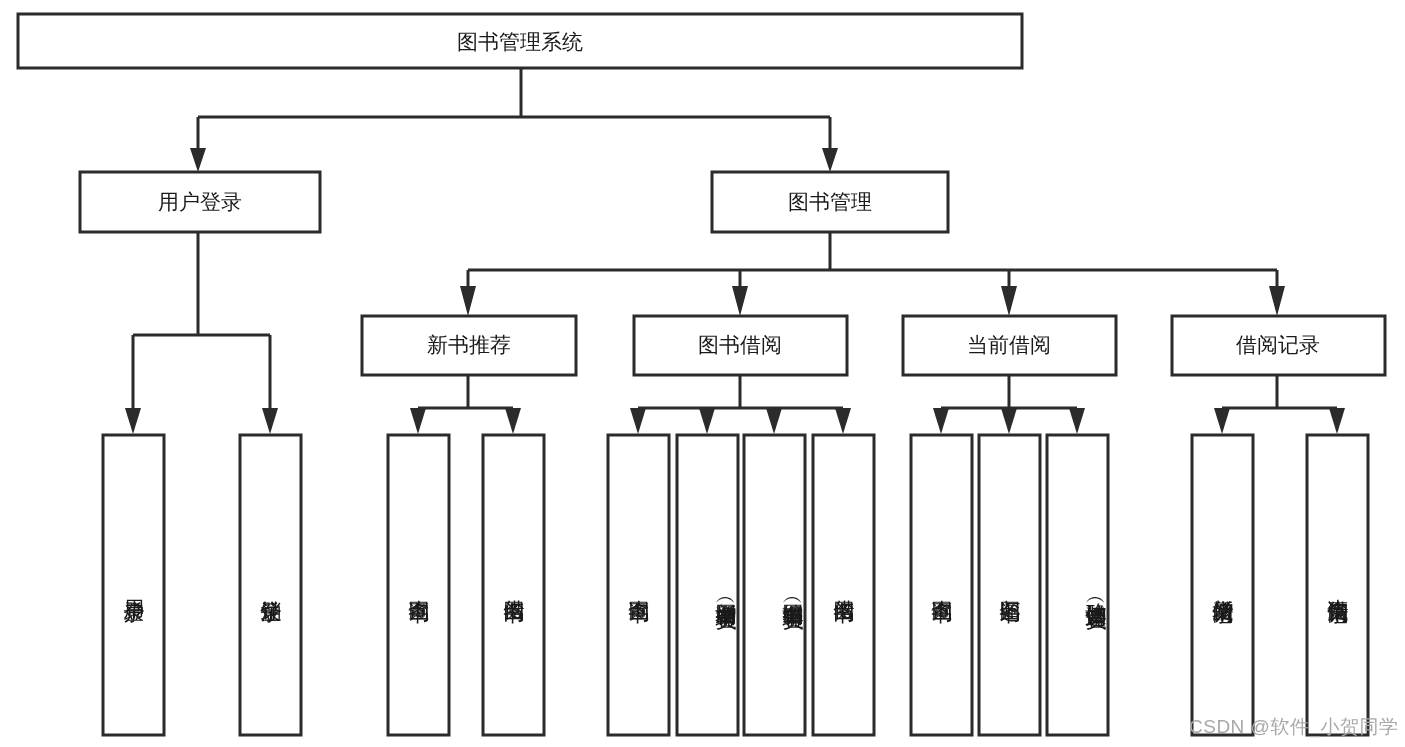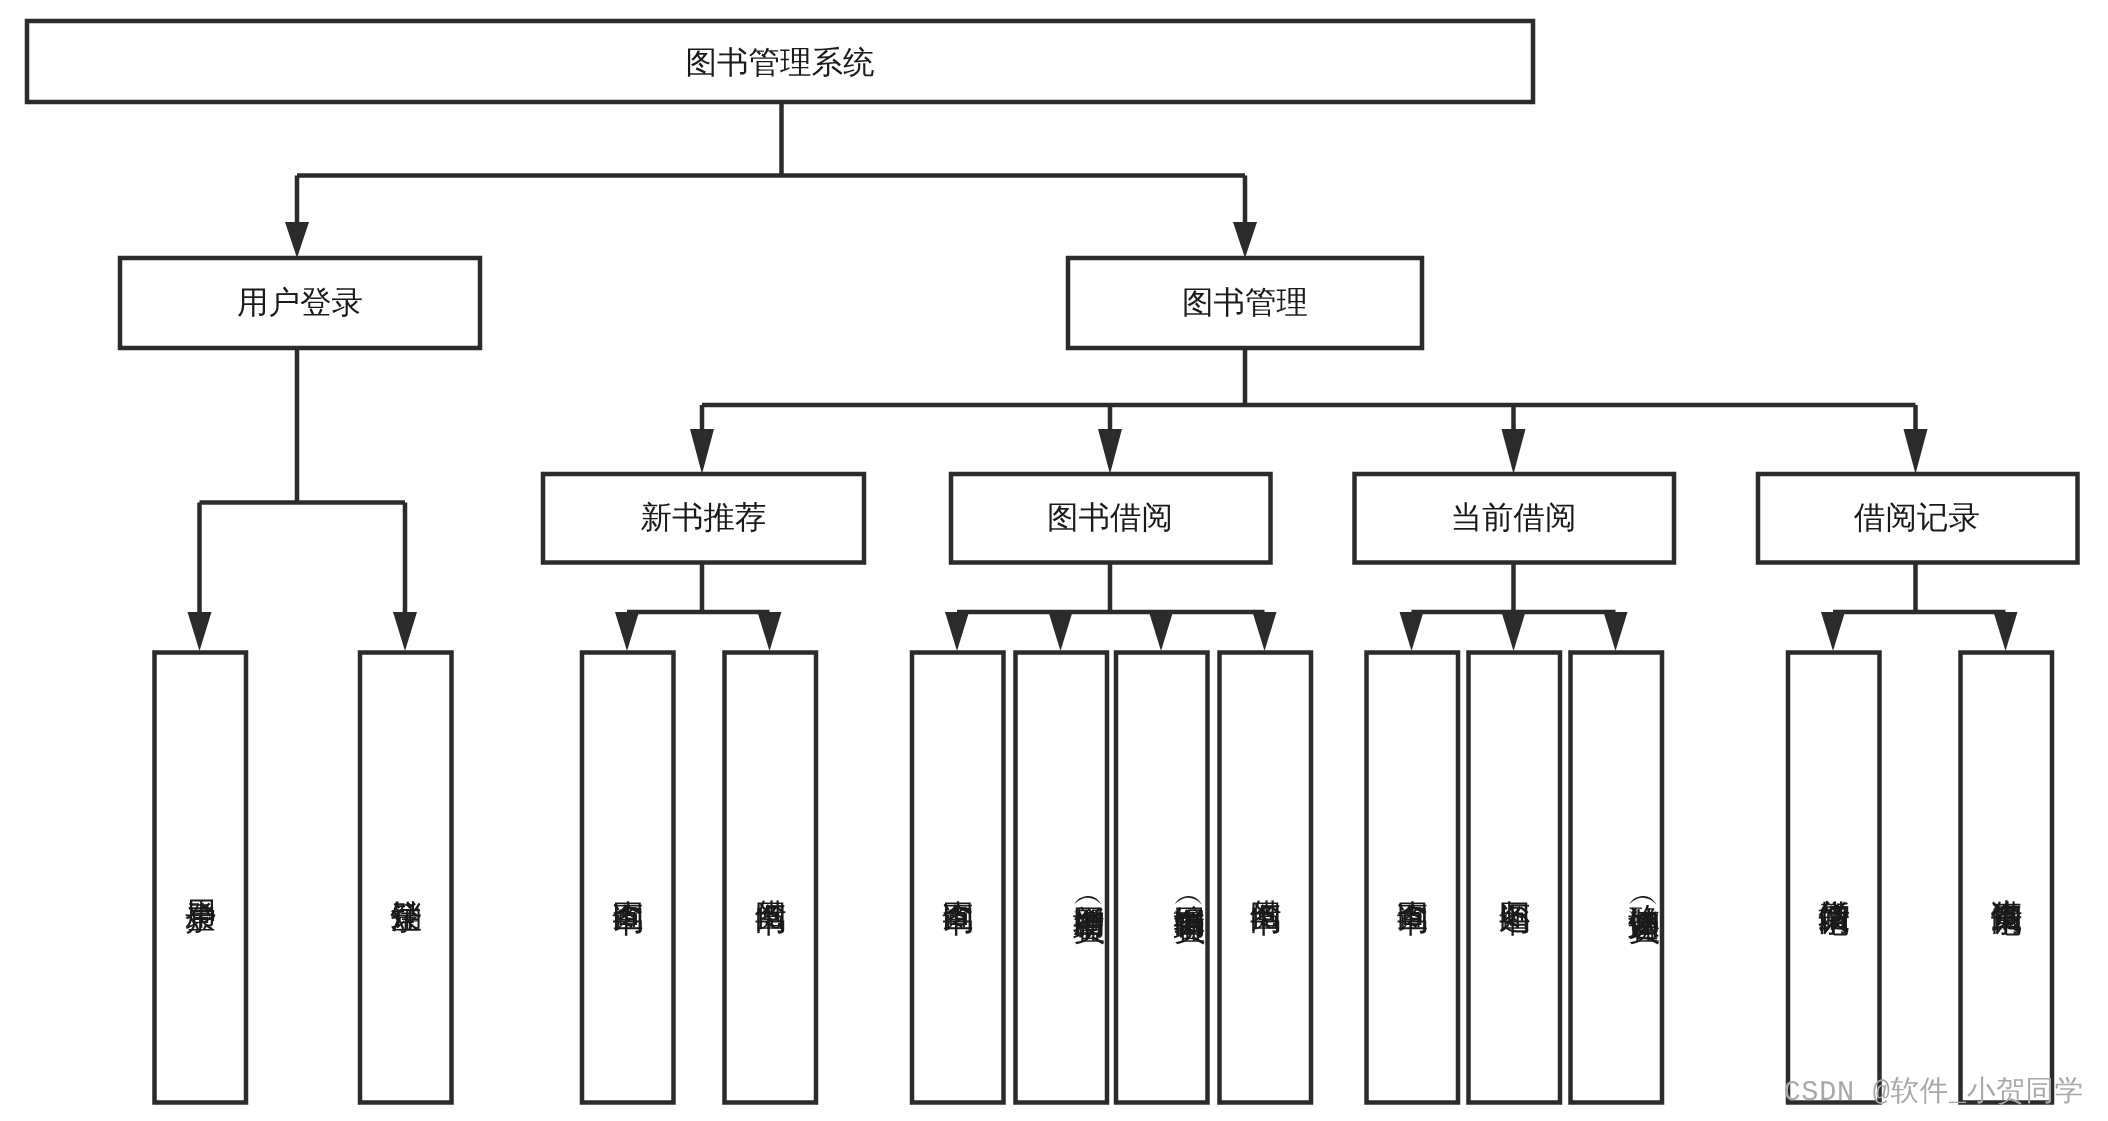--- a/index.html
+++ b/index.html
@@ -64,21 +64,21 @@
     color: #1a1a1a;
     letter-spacing: 1px;
     white-space: nowrap;
     pointer-events: none;
     text-align: center;
   }
   .watermark {
     position: absolute;
     left: 1189px;
     top: 714px;
-    font-family: Liberation Mono, monospace;
+    font-family: Liberation Sans, sans-serif;
     font-size: 19px;
     color: #a8a8a8;
     letter-spacing: 0.5px;
     white-space: nowrap;
   }
 </style>
 </head>
 <body>
 
 <div id="diagram-root">

